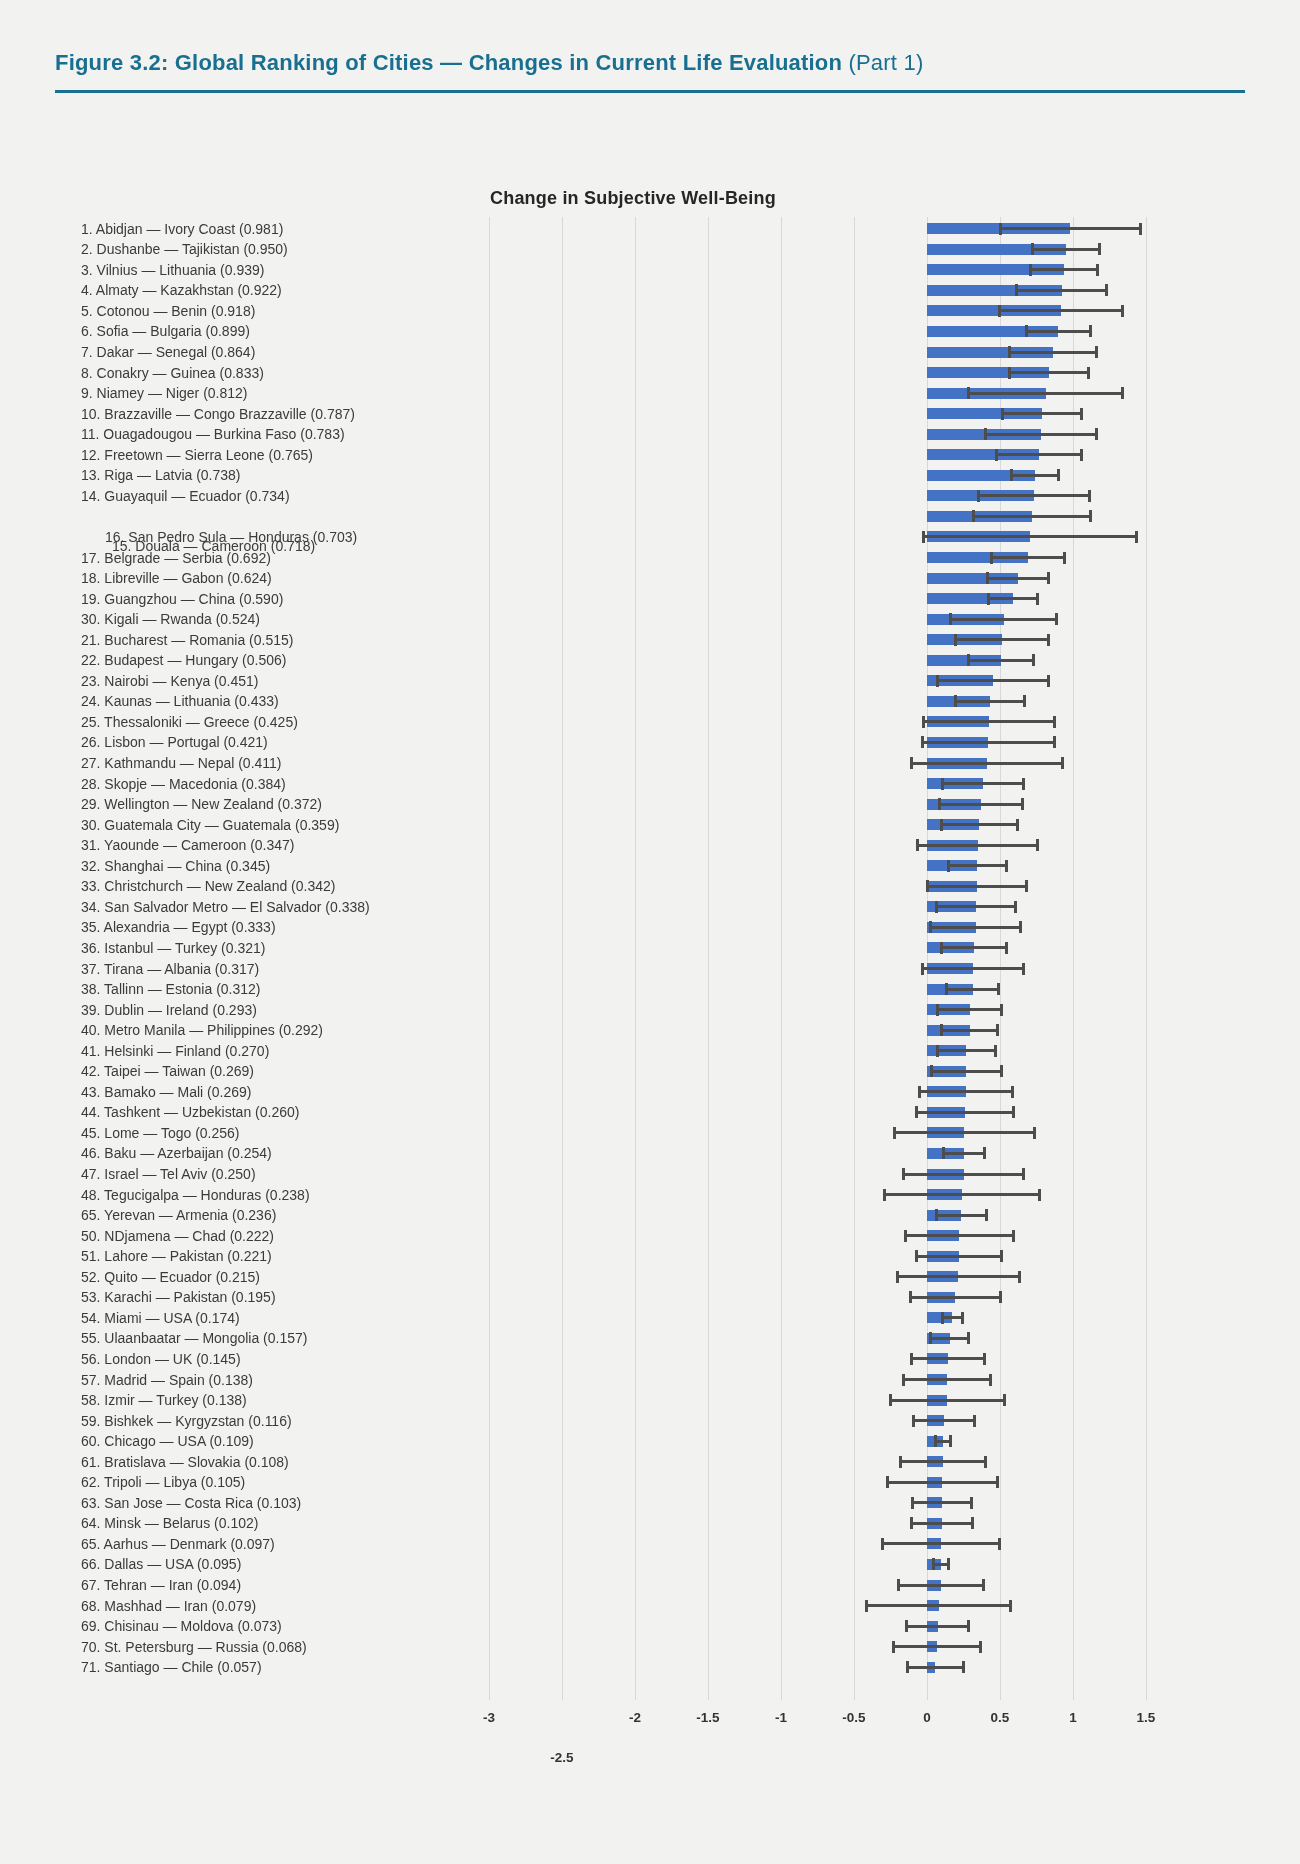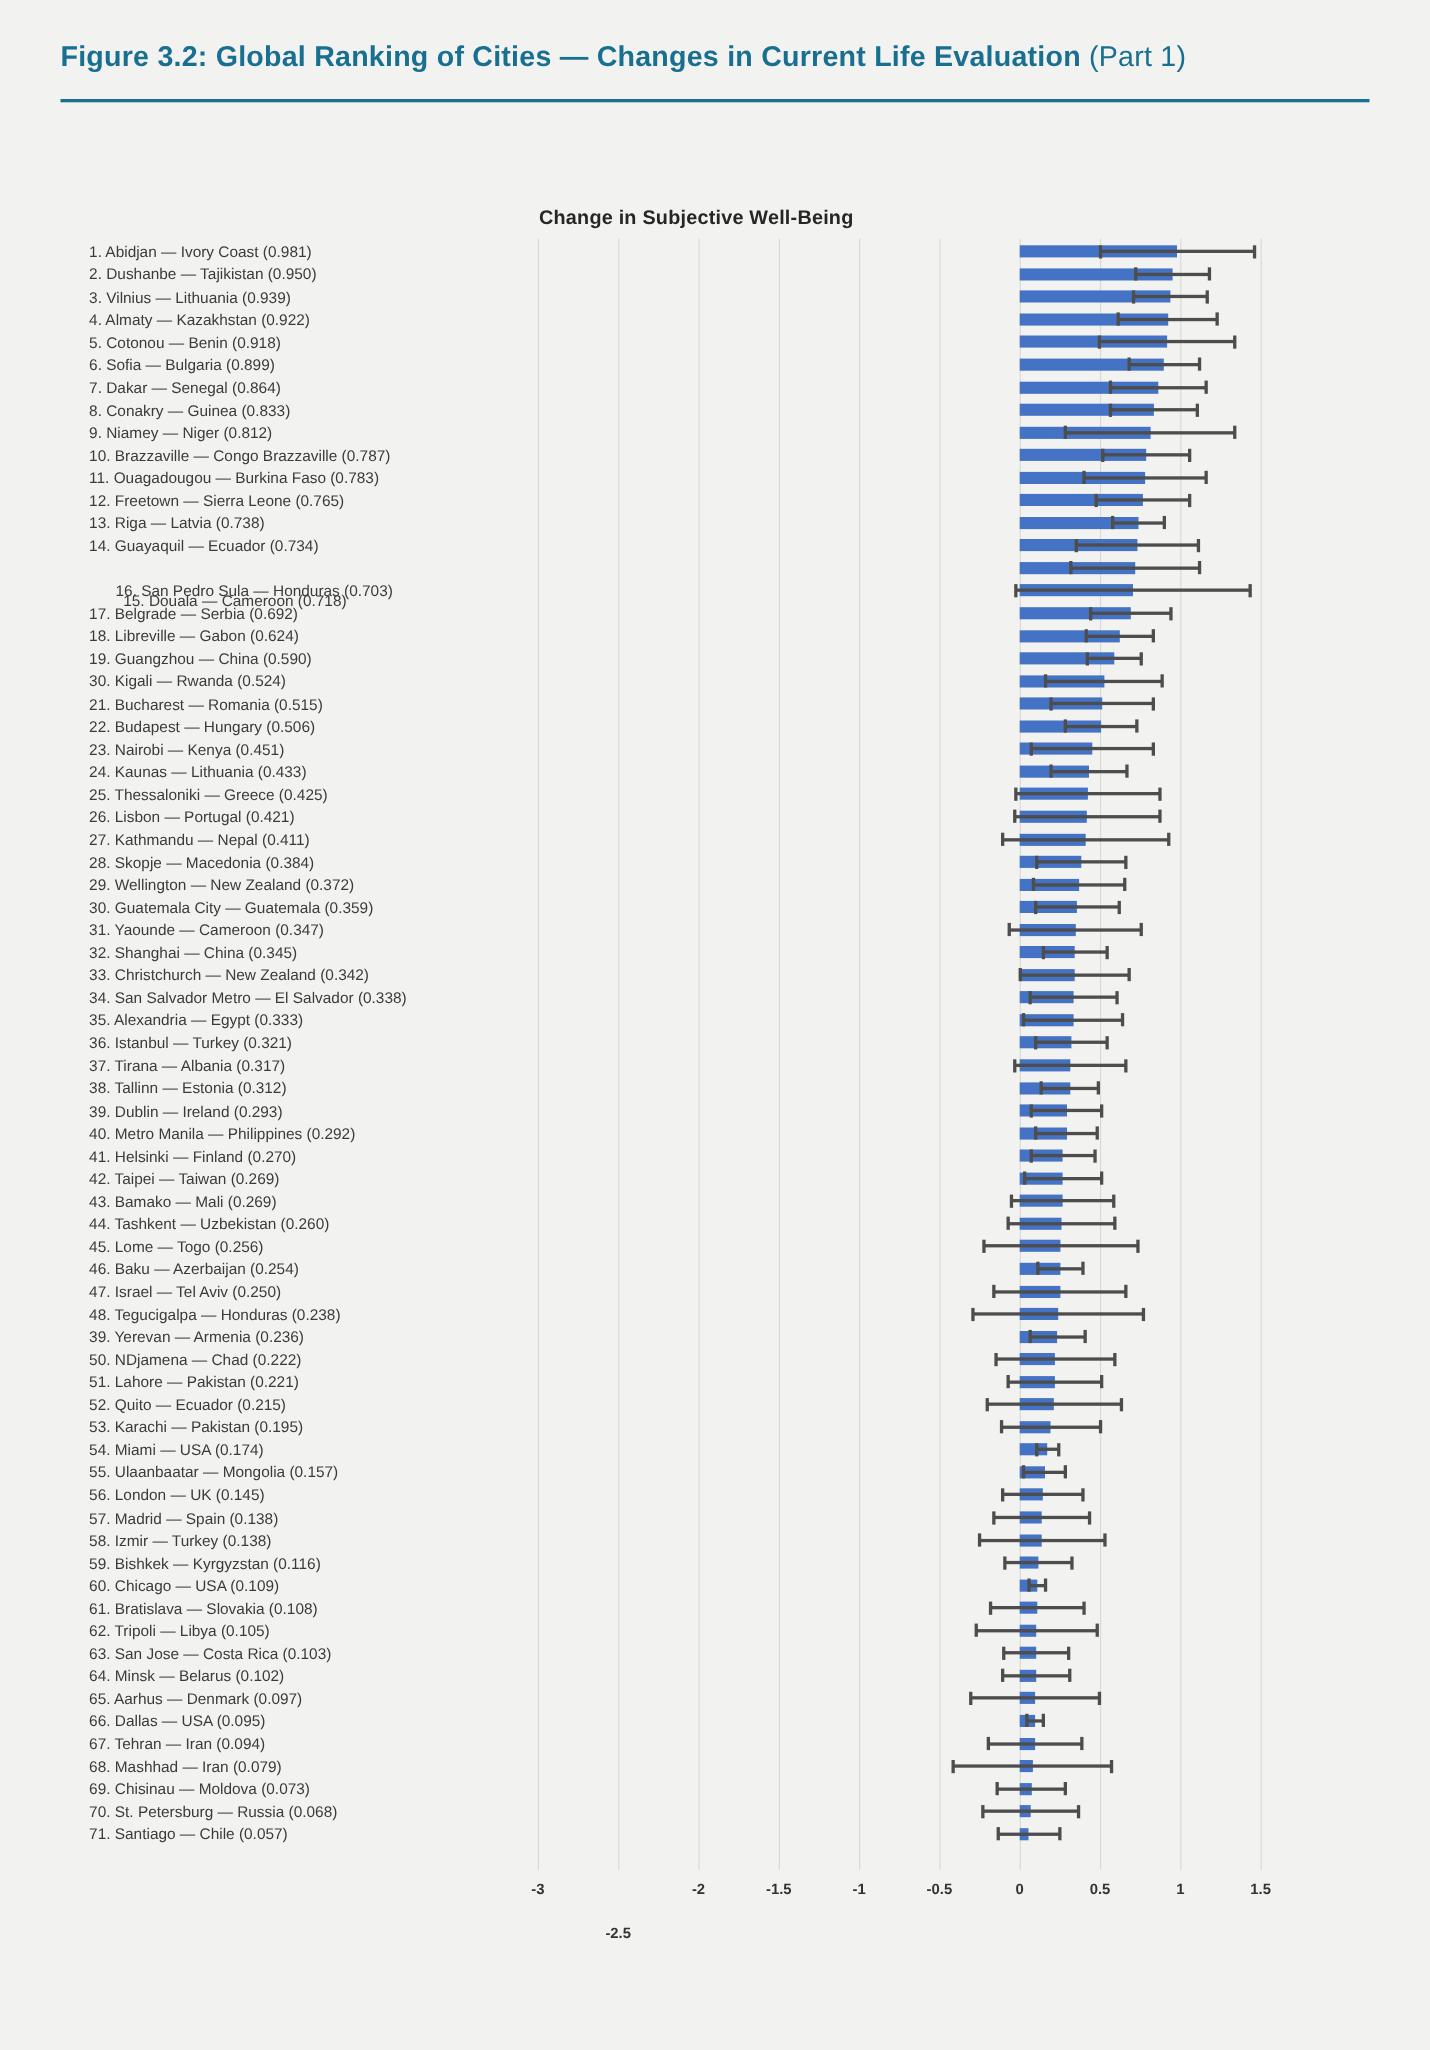--- a/index.html
+++ b/index.html
@@ -4,22 +4,22 @@
 <style>
   html,body{margin:0;padding:0;}
   body{
     width:1300px;height:1864px;
     background:#f2f2f1;
     font-family:"Liberation Sans", sans-serif;
     position:relative;
     overflow:hidden;
   }
   .heading{
-    position:absolute;left:55px;top:36px;width:1200px;
-    font-size:26px;font-weight:bold;color:#186f90;
+    position:absolute;left:55px;top:50px;width:1200px;
+    font-size:22px;font-weight:bold;color:#186f90;
     letter-spacing:.2px;
   }
   .heading .suffix{font-weight:normal;}
   .rule{
     position:absolute;left:55px;top:90px;width:1190px;height:3px;
     background:#186f90;border:none;margin:0;
   }
   .chart-title{
     position:absolute;left:490px;top:188px;
     font-size:18px;font-weight:bold;color:#262626;
@@ -97,21 +97,21 @@
     <div class="city-label" style="top: 999.6px;">39. Dublin — Ireland (0.293)</div>
     <div class="city-label" style="top: 1020.15px;">40. Metro Manila — Philippines (0.292)</div>
     <div class="city-label" style="top: 1040.7px;">41. Helsinki — Finland (0.270)</div>
     <div class="city-label" style="top: 1061.25px;">42. Taipei — Taiwan (0.269)</div>
     <div class="city-label" style="top: 1081.8px;">43. Bamako — Mali (0.269)</div>
     <div class="city-label" style="top: 1102.35px;">44. Tashkent — Uzbekistan (0.260)</div>
     <div class="city-label" style="top: 1122.9px;">45. Lome — Togo (0.256)</div>
     <div class="city-label" style="top: 1143.45px;">46. Baku — Azerbaijan (0.254)</div>
     <div class="city-label" style="top: 1164px;">47. Israel — Tel Aviv (0.250)</div>
     <div class="city-label" style="top: 1184.55px;">48. Tegucigalpa — Honduras (0.238)</div>
-    <div class="city-label" style="top: 1205.1px;">39. Yerevan — Armenia (0.236)</div>
+    <div class="city-label" style="top: 1205.1px;">65. Yerevan — Armenia (0.236)</div>
     <div class="city-label" style="top: 1225.65px;">50. NDjamena — Chad (0.222)</div>
     <div class="city-label" style="top: 1246.2px;">51. Lahore — Pakistan (0.221)</div>
     <div class="city-label" style="top: 1266.75px;">52. Quito — Ecuador (0.215)</div>
     <div class="city-label" style="top: 1287.3px;">53. Karachi — Pakistan (0.195)</div>
     <div class="city-label" style="top: 1307.85px;">54. Miami — USA (0.174)</div>
     <div class="city-label" style="top: 1328.4px;">55. Ulaanbaatar — Mongolia (0.157)</div>
     <div class="city-label" style="top: 1348.95px;">56. London — UK (0.145)</div>
     <div class="city-label" style="top: 1369.5px;">57. Madrid — Spain (0.138)</div>
     <div class="city-label" style="top: 1390.05px;">58. Izmir — Turkey (0.138)</div>
     <div class="city-label" style="top: 1410.6px;">59. Bishkek — Kyrgyzstan (0.116)</div>

